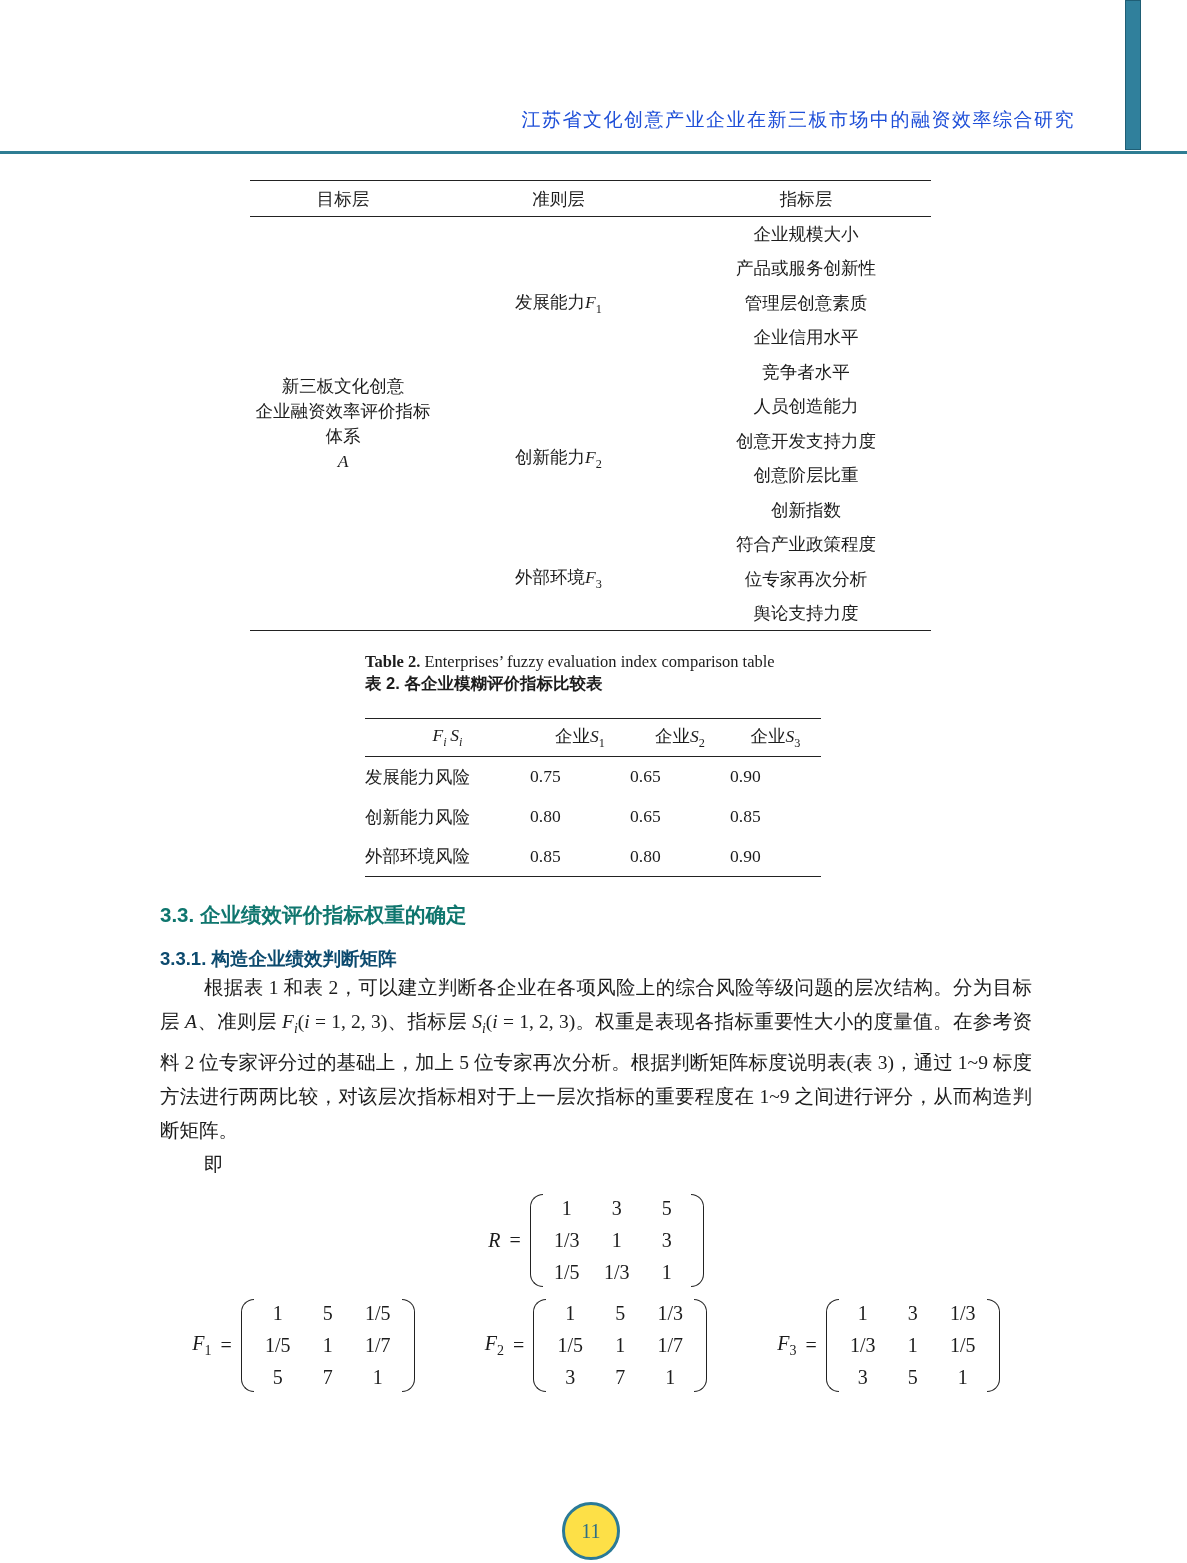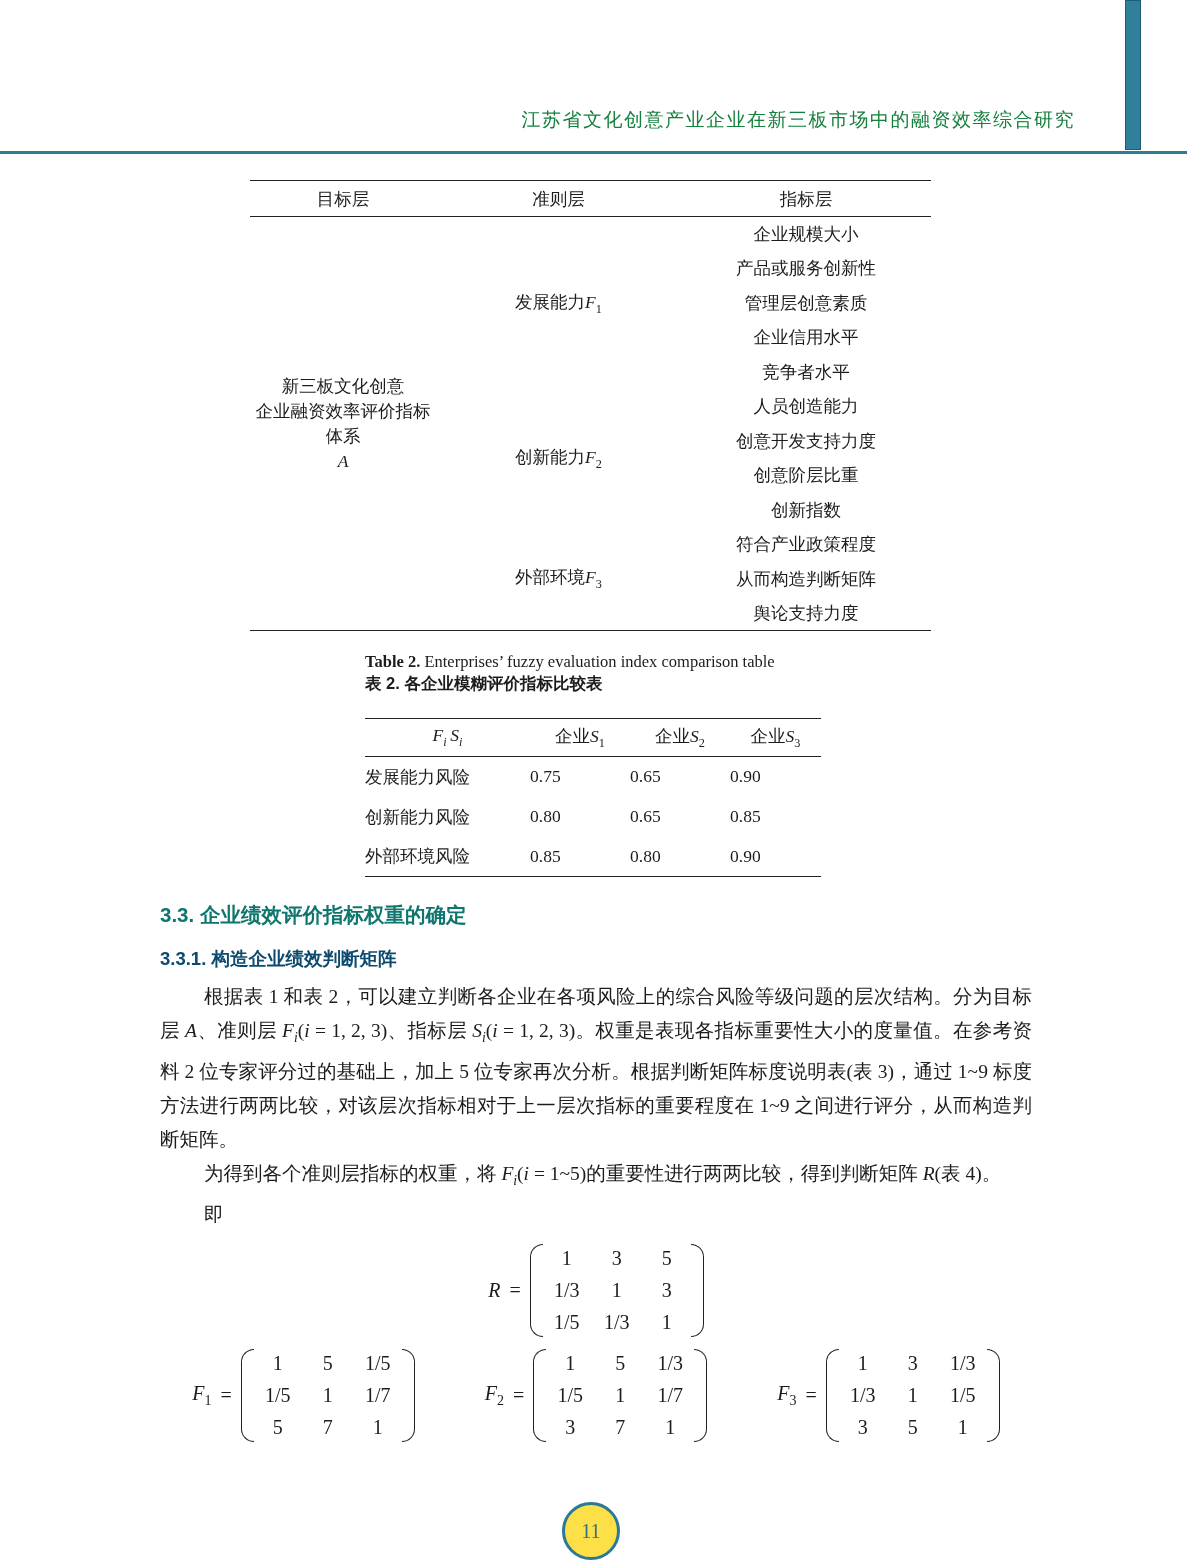--- a/index.html
+++ b/index.html
@@ -3,21 +3,21 @@
 <meta charset="utf-8">
 <style>
   * { margin:0; padding:0; box-sizing:border-box; }
   html,body { background:#ffffff; }
   body { width:1187px; height:1563px; position:relative; overflow:hidden;
          font-family:"Liberation Serif", serif; color:#1c1c1c; }
 
   
   .corner-bar { position:absolute; left:1125px; top:0; width:16px; height:150px;
                 background:#30809C; border:1px solid #1f5e75; }
-  .head-title { position:absolute; top:107px; right:112px; color:#15803d;
+  .head-title { position:absolute; top:107px; right:112px; color:#1d4ed8;
                 font-size:19px; letter-spacing:1.5px; white-space:nowrap; }
   .head-rule  { position:absolute; top:151px; left:0; width:1187px; height:2.5px;
                 background:#2F7D93; }
 
   .content { position:absolute; top:168px; left:160px; width:872px; }
 
   
   .cap { line-height:21.5px; font-size:16.5px; }
   .cap .en-b { font-weight:bold; }
   .cap .cn   { font-family:"Liberation Sans", sans-serif; font-weight:bold; }
@@ -47,21 +47,21 @@
   sub  { font-size:70%; }
   sub.iv { font-style:italic; }
 
   
   .h33  { margin-top:24px; color:#0f766e; font-family:"Liberation Sans", sans-serif;
           font-weight:bold; font-size:20.5px; }
   .h331 { margin-top:17px; color:#0c4a6e; font-family:"Liberation Sans", sans-serif;
           font-weight:bold; font-size:18.5px; }
 
   
-  .para { margin-top:9px; font-size:19.5px; line-height:34px; text-align:justify; }
+  .para { font-size:19.5px; line-height:34px; text-align:justify; }
   .indent { text-indent:44px; }
   .sg-v    { font-style:italic; font-family:"Liberation Serif", serif; }
   .sg-vsub { font-style:italic; font-family:"Liberation Serif", serif;
              font-size:70%; vertical-align:sub; }
 
   
   .formula-line { display:flex; justify-content:center; align-items:center;
                   margin-top:12px; gap:70px; }
   .matrix { display:inline-flex; align-items:center; gap:7px;
             font-family:"Liberation Serif", serif; font-size:20px; }
@@ -128,21 +128,21 @@
           <td>创意阶层比重</td>
         </tr>
     <tr>
           <td>创新指数</td>
         </tr>
     <tr>
       <td rowspan="3"><span>外部环境</span><span class="mv">F</span><sub>3</sub></td>
       <td>符合产业政策程度</td>
     </tr>
     <tr>
-          <td>从而构造判断矩阵</td>
+          <td>位专家再次分析</td>
         </tr>
     <tr>
           <td>舆论支持力度</td>
         </tr>
   </tbody>
     </table>
 
   <div class="cap cap2">
     <div><span class="en-b">Table 2.</span><span> Enterprises’ fuzzy evaluation index comparison table</span></div>
     <div><span class="cn">表 2.</span><span class="cn-rest">  各企业模糊评价指标比较表</span></div>
@@ -174,21 +174,20 @@
       <td>0.80</td>
       <td>0.90</td>
     </tr>
   </tbody>
     </table>
 
   <div class="h33">3.3.  企业绩效评价指标权重的确定</div>
   <div class="h331">3.3.1.  构造企业绩效判断矩阵</div>
 
   <div class="para indent"><span>根据表 1 和表 2，可以建立判断各企业在各项风险上的综合风险等级问题的层次结构。分为目标层 </span><span class="sg-v">A</span><span>、准则层 </span><span class="sg-v">F</span><span class="sg-vsub">i</span><span>(</span><span class="sg-v">i</span><span> = 1, 2, 3)、指标层 </span><span class="sg-v">S</span><span class="sg-vsub">i</span><span>(</span><span class="sg-v">i</span><span> = 1, 2, 3)。权重是表现各指标重要性大小的度量值。在参考资料 2 位专家评分过的基础上，加上 5 位专家再次分析。根据判断矩阵标度说明表(表 3)，通过 1~9 标度方法进行两两比较，对该层次指标相对于上一层次指标的重要程度在 1~9 之间进行评分，从而构造判断矩阵。</span></div>
-  <div class="para indent" style="margin-top:0"><span>为得到各个准则层指标的权重，将 </span><span class="sg-v">F</span><span class="sg-vsub">i</span><span>(</span><span class="sg-v">i</span><span> = 1~5)的重要性进行两两比较，得到判断矩阵 </span><span class="sg-v">R</span><span>(表 4)。</span></div>
   <div class="para indent" style="margin-top:0">即</div>
 
   <div class="formula-line">
     <span class="matrix">
       <span class="mv">R</span>
       <span class="meq">=</span>
       <span class="paren l"></span>
       <span class="mgrid">
         <span>1</span>
           <span>3</span>

